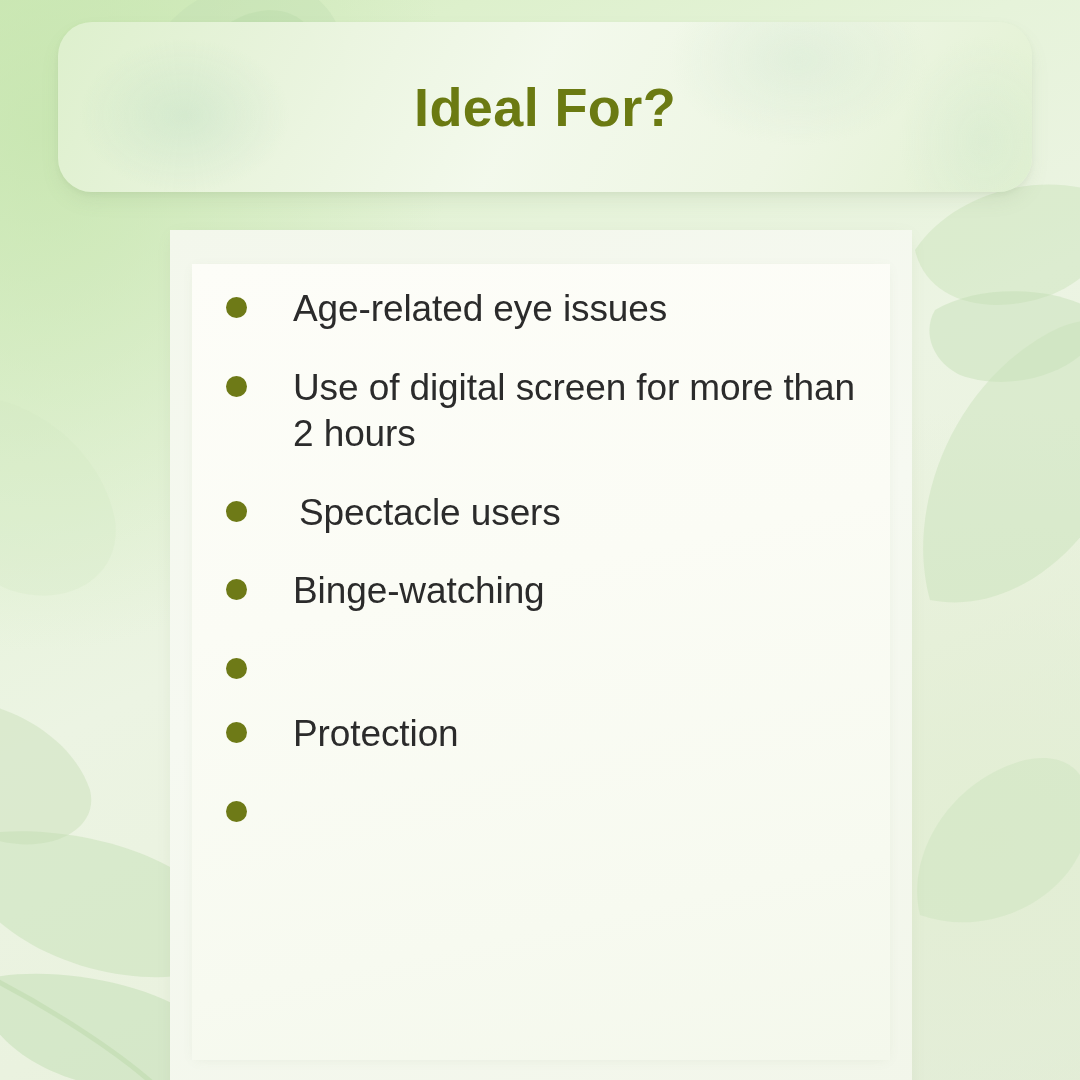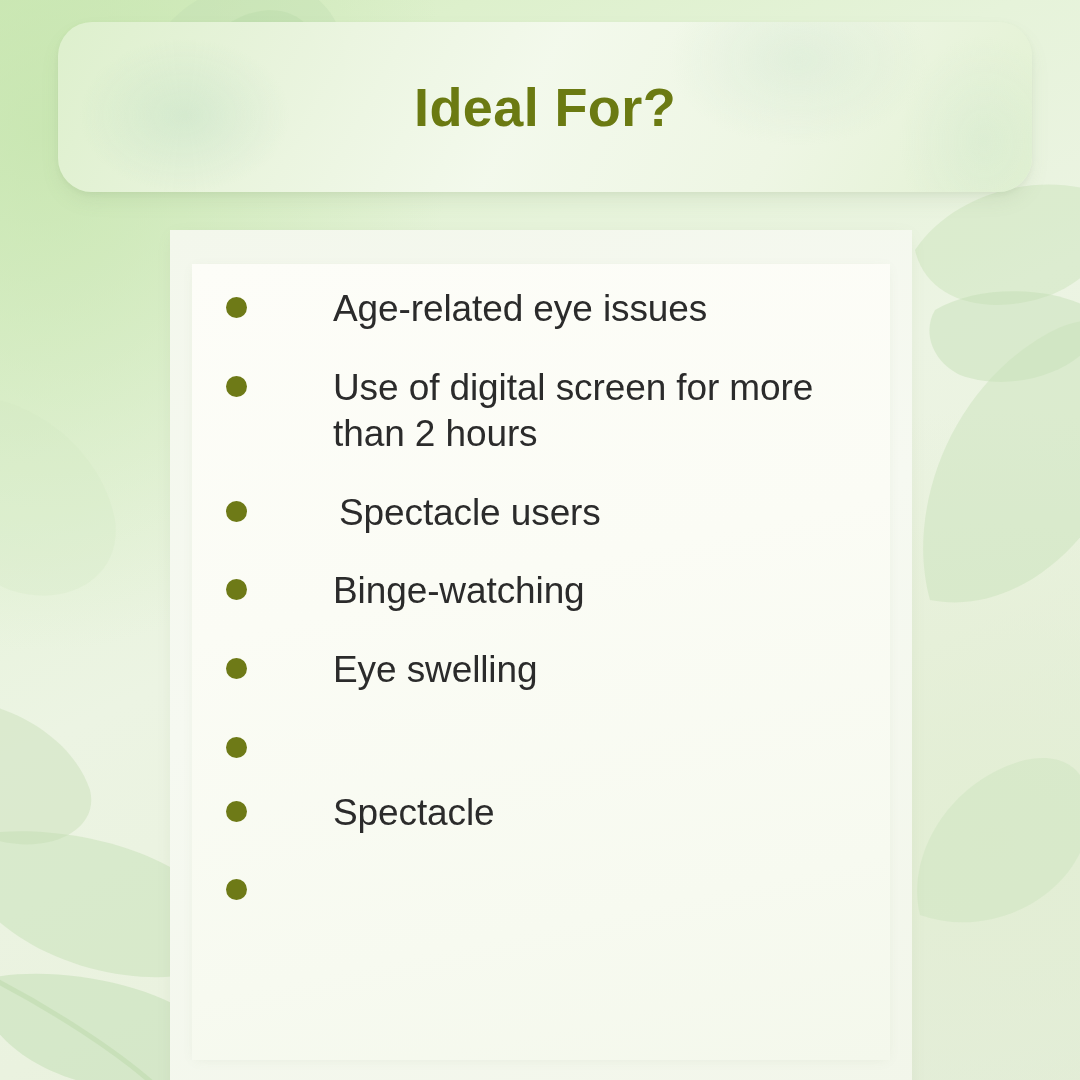--- a/index.html
+++ b/index.html
@@ -93,21 +93,20 @@
     left:226px; top:286px;
     width:640px;
     list-style:none;
   }
 
   .list-item {
     position:relative;
     display:flex;
     align-items:flex-start;
     margin-bottom:32px;
-    gap:40px;
   }
   .list-item:last-child { margin-bottom:0; }
 
   .bullet-dot {
     flex:0 0 auto;
     width:21px; height:21px;
     border-radius:50%;
     background:#6e7a17;
     margin-top:11px;
   }
@@ -181,27 +180,23 @@
       <li class="list-item">
         <span class="bullet-dot"></span>
         <span class="item-text indented">Spectacle users</span>
       </li>
       <li class="list-item">
         <span class="bullet-dot"></span>
         <span class="item-text">Binge-watching</span>
       </li>
       <li class="list-item">
         <span class="bullet-dot"></span>
-        <span class="item-text">Eye swelling</span>
-      </li>
-      <li class="list-item">
-        <span class="bullet-dot"></span>
-      </li>
-      <li class="list-item">
-        <span class="bullet-dot"></span>
-        <span class="item-text">Spectacle</span>
+      </li>
+      <li class="list-item">
+        <span class="bullet-dot"></span>
+        <span class="item-text">Protection</span>
       </li>
       <li class="list-item">
         <span class="bullet-dot"></span>
       </li>
     </ul>
 
 </div>
 
 </body></html>

